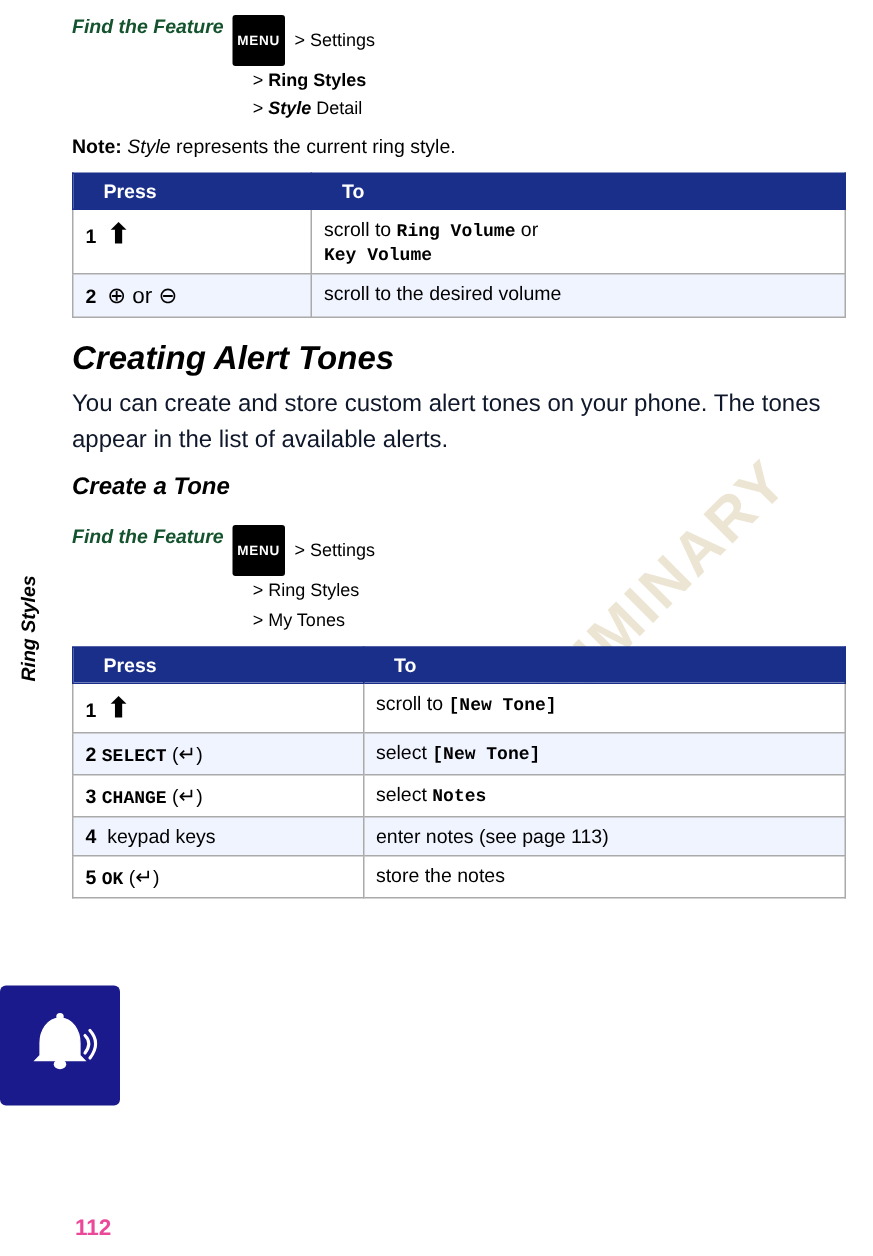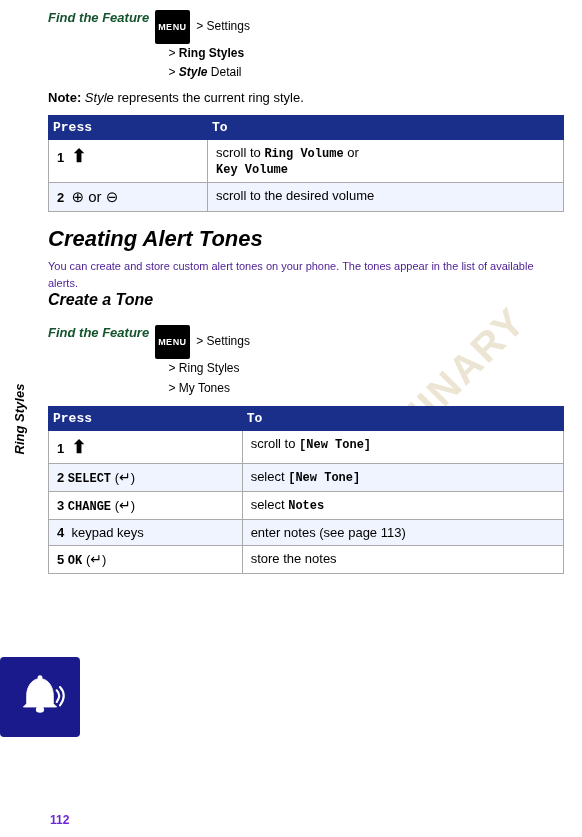--- a/index.html
+++ b/index.html
@@ -73,23 +73,23 @@
       right: 0;
       bottom: 0;
       padding: 10px 18px 10px 10px;
     }
 
     
     .page-number {
       position: absolute;
       bottom: 10px;
       left: 50px;
-      font-size: 12px;
-      font-weight: bold;
-      color: #6d28d9;
+      font-size: 15px;
+      font-weight: bold;
+      color: #ec4899;
     }
 
     
     .watermark {
       position: absolute;
       right: 20px;
       top: 50%;
       transform: translateY(-50%) rotate(-45deg);
       font-size: 40px;
       font-weight: bold;
@@ -180,24 +180,23 @@
       width: 100%;
       border-collapse: collapse;
       margin-bottom: 14px;
       font-size: 13px;
     }
 
     .press-table thead tr th {
       background: #1a2f8a;
       color: #fff;
       font-weight: bold;
-      padding: 4px 4px;
+      padding: 4px 20px;
       text-align: left;
       border: 1px solid #1a2f8a;
-      font-family: Liberation Mono, monospace;
     }
 
     .press-table tbody tr td {
       padding: 5px 8px;
       border: 1px solid #aaa;
       vertical-align: top;
       color: #000;
     }
 
     .press-table tbody tr:nth-child(even) td {
@@ -208,23 +207,24 @@
       background: #fff;
     }
 
     .cell-monospace {
       font-family: 'Courier New', monospace;
       font-size: 12px;
       font-weight: bold;
     }
 
     .body-text {
-      font-size: 11px;
-      color: #4c1d95;
+      font-size: 16px;
+      color: #0f172a;
       line-height: 1.5;
+      margin-bottom: 10px;
     }
 
     h3.subsection-title {
       font-size: 16px;
       font-style: italic;
       font-weight: bold;
       color: #000;
       margin-bottom: 16px;
     }
   </style>

